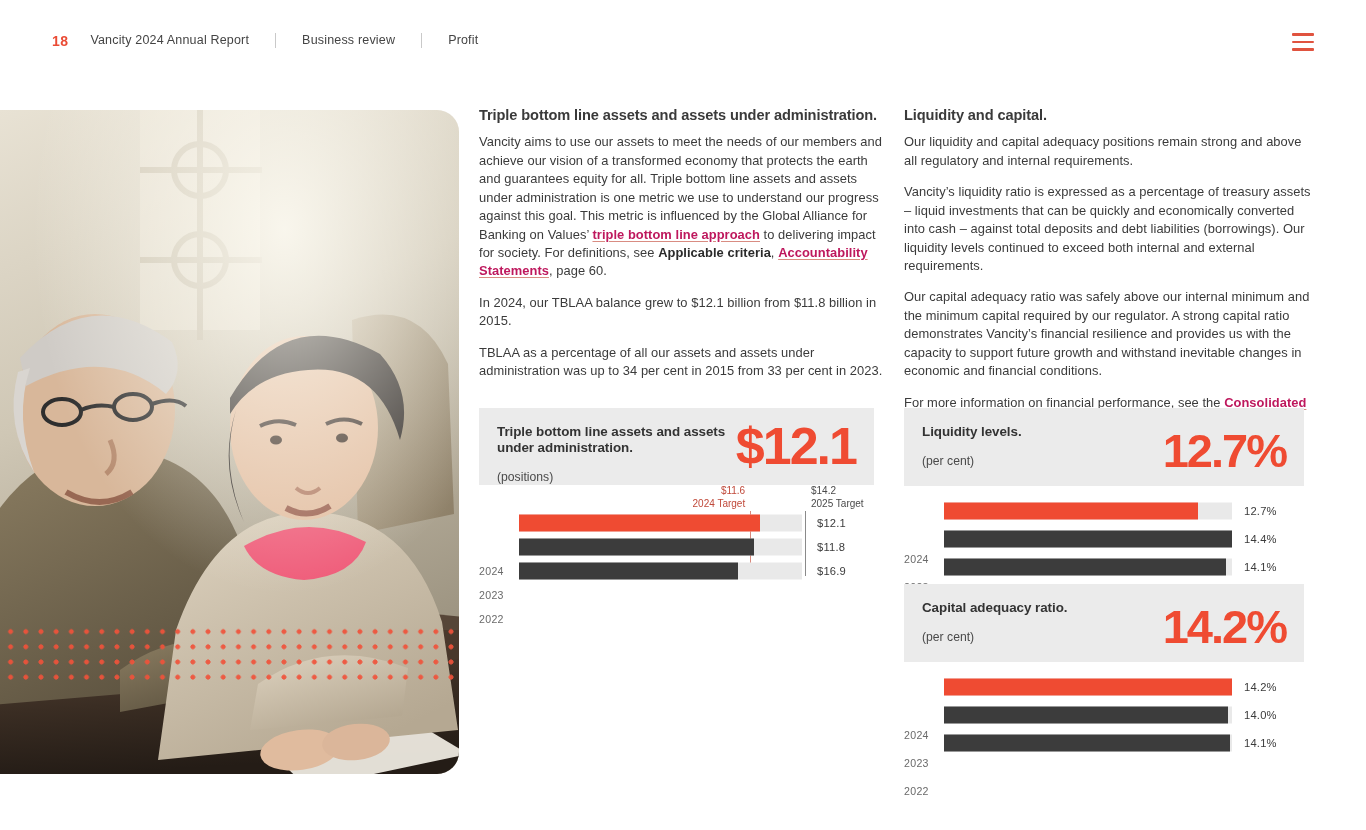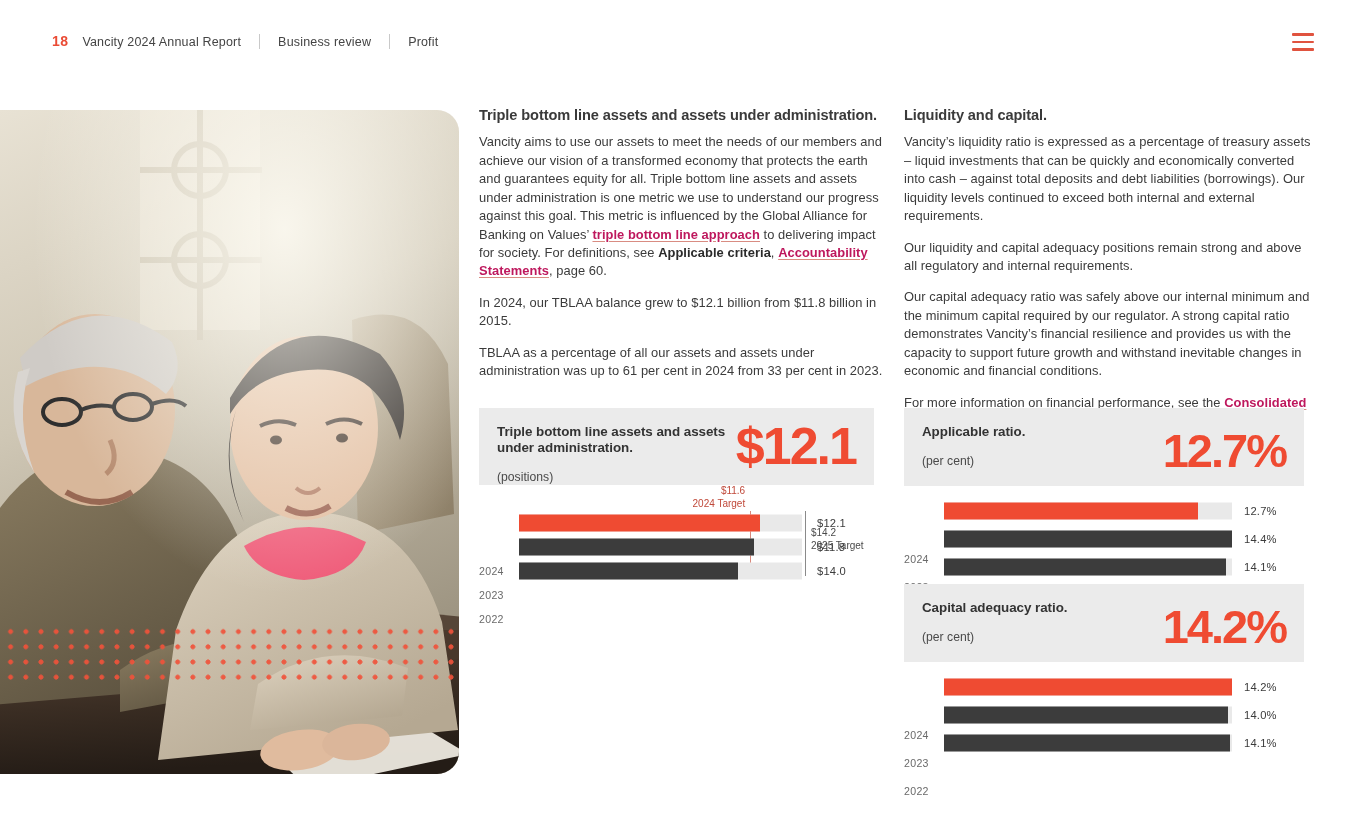--- a/index.html
+++ b/index.html
@@ -11,21 +11,21 @@
     overflow: hidden;
   }
   .page { position: relative; width: 1366px; height: 830px; }
 
   
   .header {
     position: absolute; left: 0; top: 0; width: 1366px; height: 84px;
   }
   .hdr-inner {
     position: absolute; left: 52px; top: 33px;
-    display: flex; align-items: flex-end; gap: 0;
+    display: flex; align-items: flex-start; gap: 8px;
     font-size: 12.5px; letter-spacing: .18px;
   }
   .hdr-page {
     font-weight: 700; color: #ea4b35; font-size: 14px;
     letter-spacing: .4px; margin-right: 14px;
   }
   .hdr-crumb { color: #444; white-space: nowrap; }
   .hdr-sep {
     display: inline-block; width: 1px; height: 15px;
     background: #c9c9c9; margin: 0 18px;
@@ -112,21 +112,21 @@
   #tblaa-card { left: 479px; top: 408px; width: 395px; }
   #tblaa-card .card-head { height: 77px; }
   .tblaa-chart { position: relative; height: 95px; margin-top: 0; }
   .tgt-line {
     position: absolute; width: 1px; top: 26px; bottom: 4px; background: #d8897c;
   }
   .tgt-line.hard { background: #8a8a8a; }
   .tgt-lbl { position: absolute; top: 0; font-size: 10px; line-height: 1.25; }
   .tgt-lbl b { font-weight: 400; display: block; }
   .tgt-red { color: #c0493a; text-align: right; }
-  .tgt-gray { color: #4a4a4a; margin-top: 42px; }
+  .tgt-gray { color: #4a4a4a; }
 
   
   #liq-card { left: 904px; top: 408px; width: 400px; }
   #cap-card { left: 904px; top: 584px; width: 400px; }
   #liq-card .card-head, #cap-card .card-head { height: 78px; }
   .pct-chart { position: relative; padding-top: 11px; }
 </style>
 </head>
 <body>
 
@@ -231,27 +231,27 @@
       </g>
       <rect width="459" height="664" fill="url(#glow)"></rect>
     </svg>
     <div class="dot-overlay"></div>
   </div>
 
   <div class="col col-left">
     <h2 class="sec-title">Triple bottom line assets and assets under administration.</h2>
     <p class="body"><span>Vancity aims to use our assets to meet the needs of our members and achieve our vision of a transformed economy that protects the earth and guarantees equity for all. Triple bottom line assets and assets under administration is one metric we use to understand our progress against this goal. This metric is influenced by the Global Alliance for Banking on Values’ </span><a class="lnk" href="#">triple bottom line approach</a><span> to delivering impact for society. For definitions, see </span><span class="bold">Applicable criteria</span><span>, </span><a class="lnk" href="#">Accountability Statements</a><span>, page 60.</span></p>
     <p class="body">In 2024, our TBLAA balance grew to $12.1 billion from $11.8 billion in 2015.</p>
-    <p class="body">TBLAA as a percentage of all our assets and assets under administration was up to 61 per cent in 2024 from 33 per cent in 2023.</p>
+    <p class="body">TBLAA as a percentage of all our assets and assets under administration was up to 34 per cent in 2015 from 33 per cent in 2023.</p>
   </div>
 
   <div class="col col-right">
     <h2 class="sec-title">Liquidity and capital.</h2>
+    <p class="body">Our liquidity and capital adequacy positions remain strong and above all regulatory and internal requirements.</p>
     <p class="body">Vancity’s liquidity ratio is expressed as a percentage of treasury assets – liquid investments that can be quickly and economically converted into cash – against total deposits and debt liabilities (borrowings). Our liquidity levels continued to exceed both internal and external requirements.</p>
-    <p class="body">Our liquidity and capital adequacy positions remain strong and above all regulatory and internal requirements.</p>
     <p class="body">Our capital adequacy ratio was safely above our internal minimum and the minimum capital required by our regulator. A strong capital ratio demonstrates Vancity’s financial resilience and provides us with the capacity to support future growth and withstand inevitable changes in economic and financial conditions.</p>
     <p class="body"><span>For more information on financial performance, see the </span><a class="lnk" href="#">Consolidated Financial Statements</a><span> and the </span><a class="lnk" href="#">Accountability Statements</a><span>, page 4.</span></p>
   </div>
 
   <div class="card" id="tblaa-card">
     <div class="card-head">
       <div class="card-head-l">
         <div class="card-title">Triple bottom line assets and assets under administration.</div>
         <div class="card-unit">(positions)</div>
       </div>
@@ -281,30 +281,30 @@
             <div class="track" style="left: 40px; width: 283px; height: 17px;">
               <div class="fill dark" style="width: 235.169px;"></div>
             </div>
             <div class="bar-val" style="left: 338px;">$11.8</div>
           </div>
           <div class="bar-row" style="height: 24px;">
             <div class="bar-year">2022</div>
             <div class="track" style="left: 40px; width: 283px; height: 17px;">
               <div class="fill dark" style="width: 219.225px;"></div>
             </div>
-            <div class="bar-val" style="left: 338px;">$14.0</div>
+            <div class="bar-val" style="left: 338px;">$16.9</div>
           </div>
         </div>
     </div>
   </div>
 
   <div class="card" id="liq-card">
     <div class="card-head">
       <div class="card-head-l">
-        <div class="card-title">Applicable ratio.</div>
+        <div class="card-title">Liquidity levels.</div>
         <div class="card-unit">(per cent)</div>
       </div>
       <div class="card-big big-lg">12.7%</div>
     </div>
     <div class="pct-chart" id="liq-rows">
         <div class="bar-row" style="height: 28px;">
           <div class="bar-year">2024</div>
           <div class="track" style="left: 40px; width: 288px; height: 17px;">
             <div class="fill red" style="width: 254px;"></div>
           </div>

